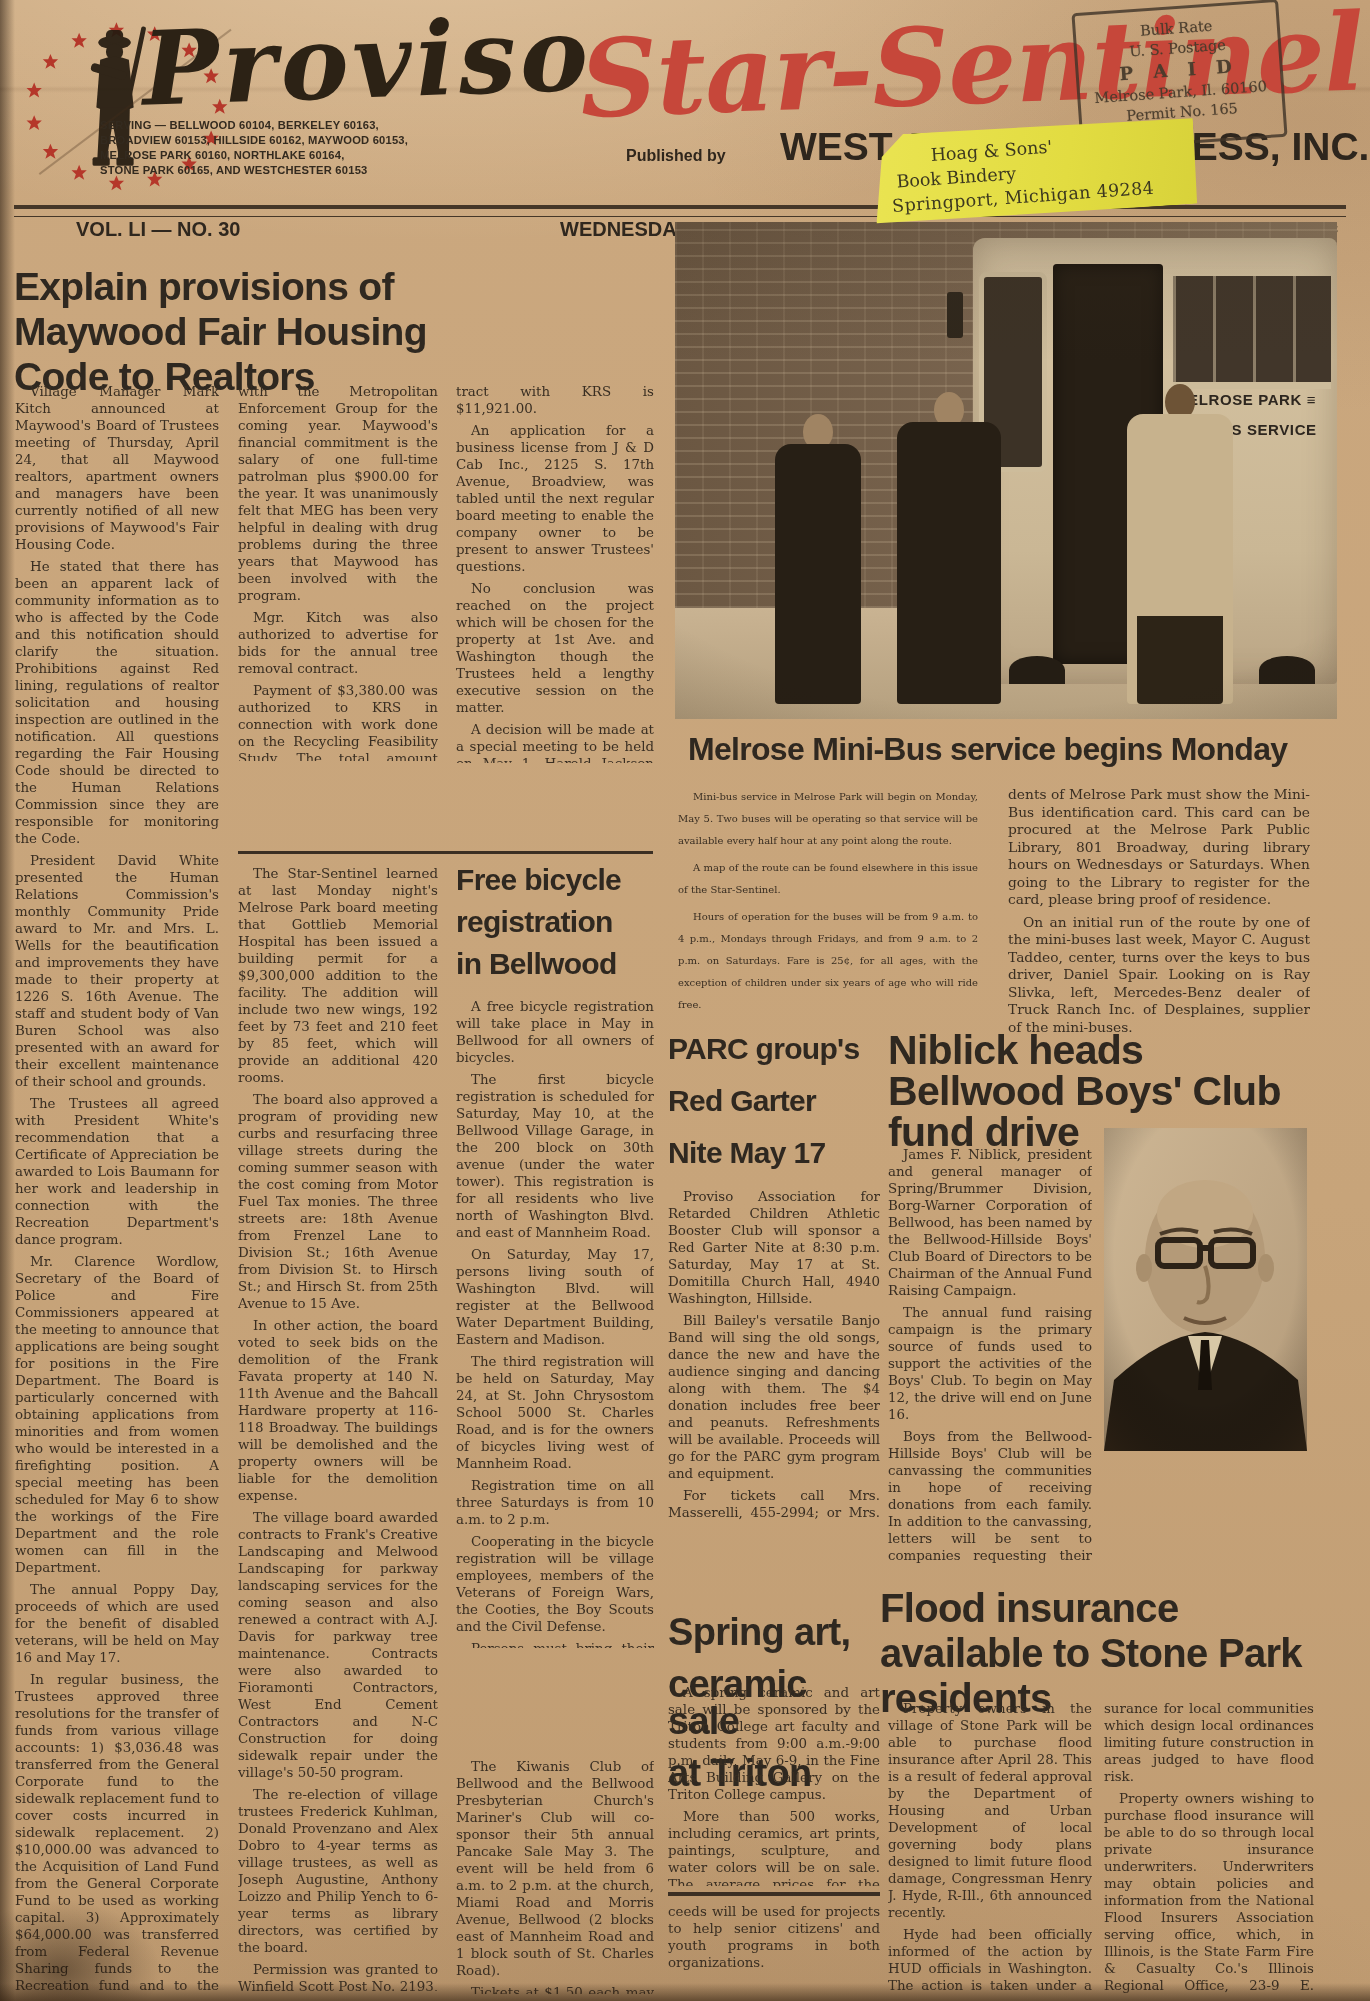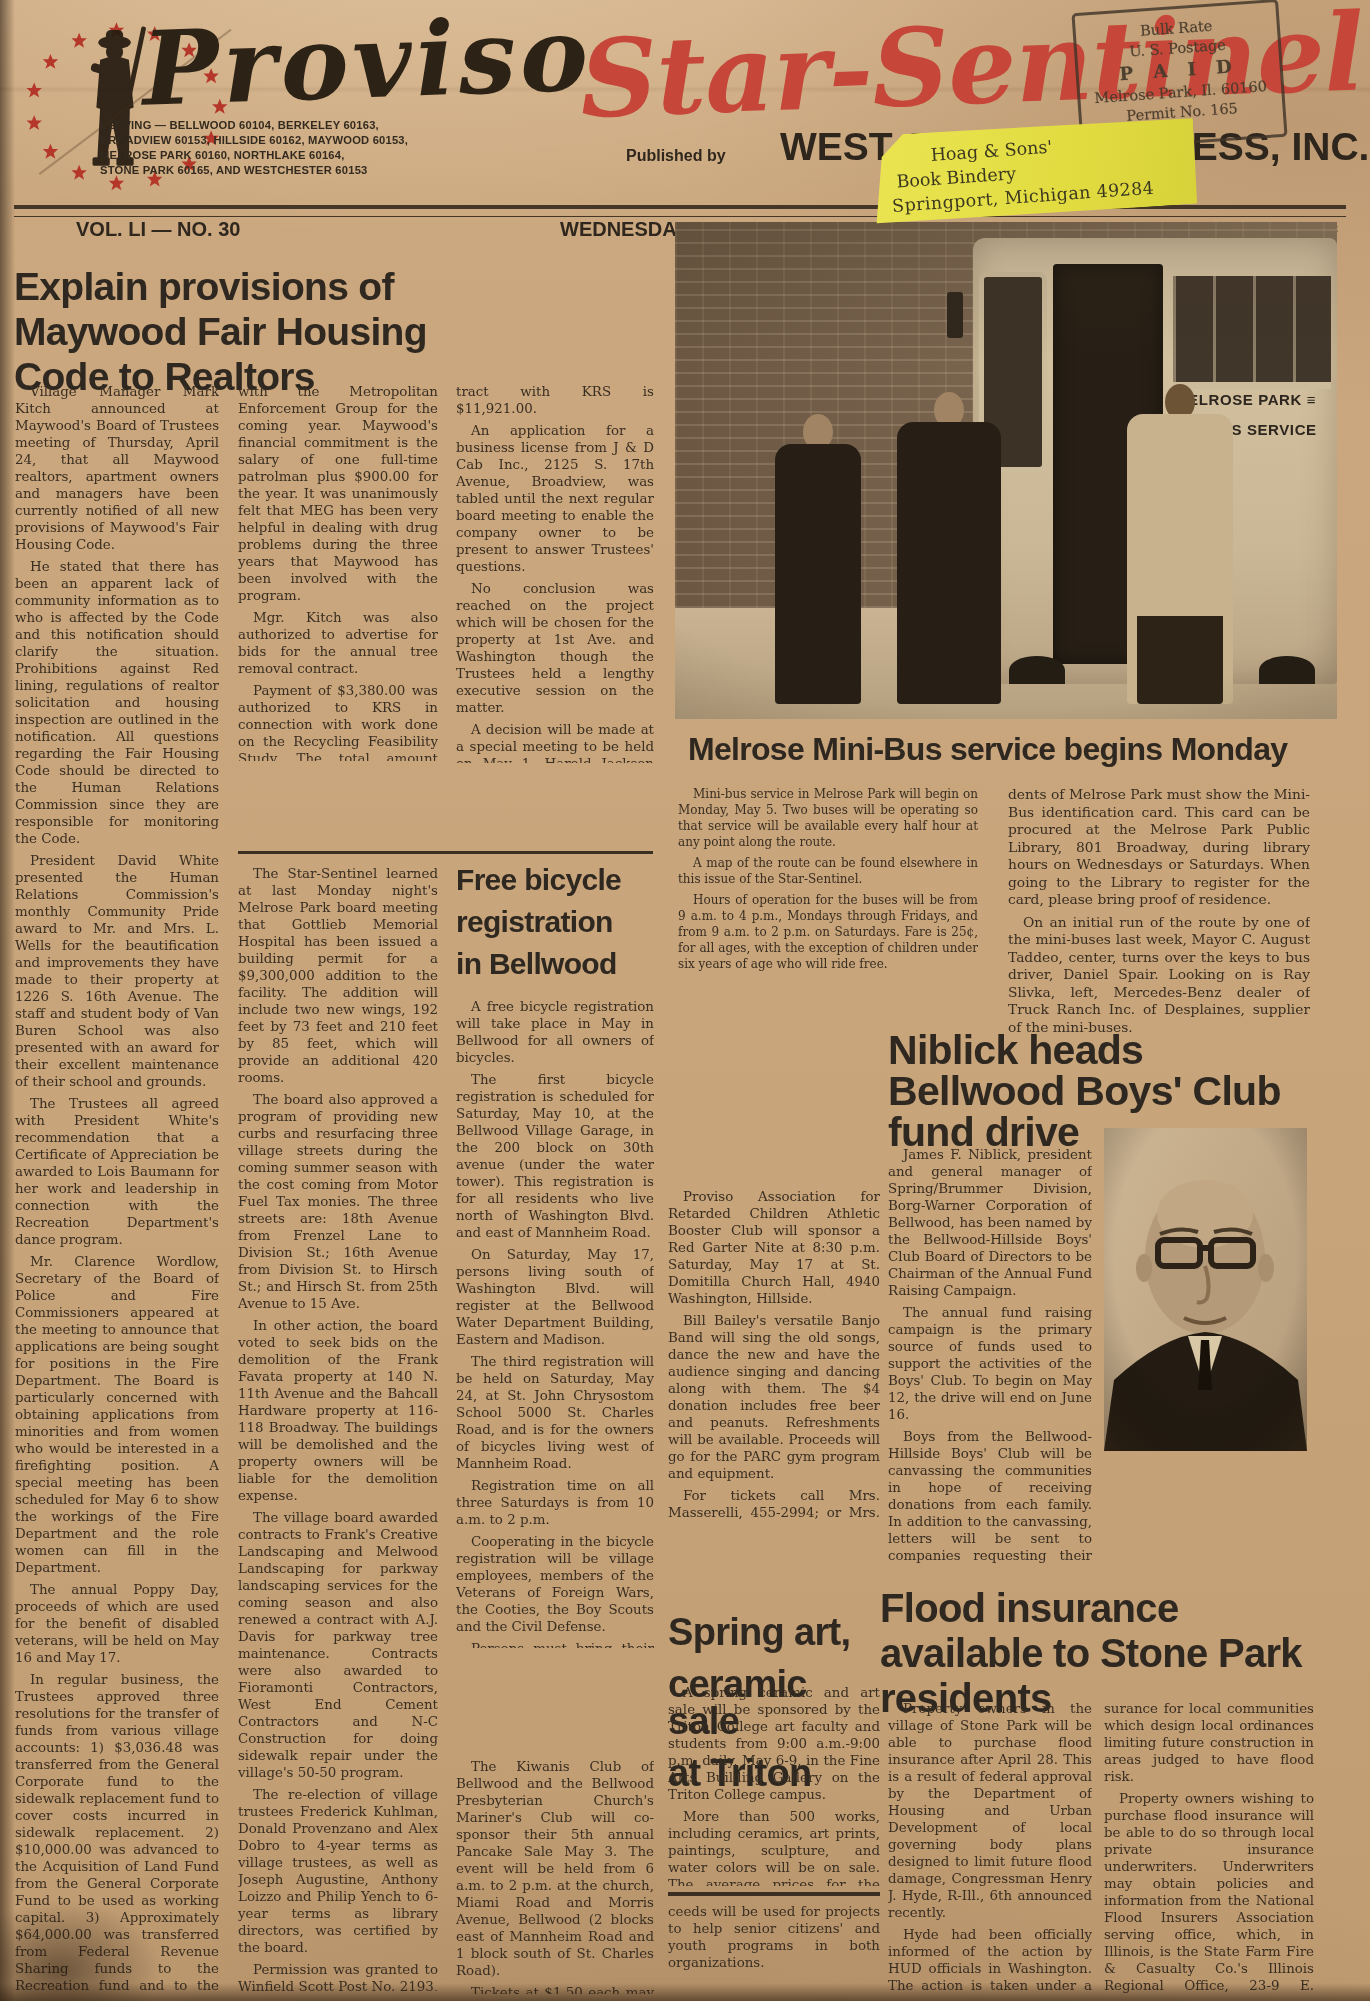--- a/index.html
+++ b/index.html
@@ -59,21 +59,21 @@
   
   .bodytext{font-size:13.4px;line-height:17px;color:#392e22;text-align:justify;overflow:hidden}
   .bodytext p{margin:0 0 5px;text-indent:15px}
   .cont p:first-child{text-indent:0}
   .fh-c1{left:15px;top:383px;width:204px;height:1610px}
   .fh-c2{left:238px;top:383px;width:200px;height:378px}
   .fh-c3{left:456px;top:383px;width:198px;height:380px}
   .got-body{left:238px;top:865px;width:200px;height:1126px}
   .bike-body{left:456px;top:998px;width:198px;height:650px}
   .kiw-body{left:456px;top:1758px;width:198px;height:236px}
-  .mb-a{left:678px;top:786px;width:300px;height:234px;font-size:12px;line-height:16px}
+  .mb-a{left:678px;top:786px;width:300px;height:234px;font-size:10px;line-height:22px}
   .mb-b{left:1008px;top:786px;width:302px;height:260px;font-size:13.8px;line-height:17.5px}
   .parc-body{left:668px;top:1188px;width:212px;height:332px}
   .tri-body{left:668px;top:1684px;width:212px;height:202px}
   .c4-rule{left:668px;top:1892px;width:212px;height:4px;background:#3b2f23}
   .tri-cont{left:668px;top:1903px;width:212px;height:92px}
   .nib-body{left:888px;top:1146px;width:204px;height:420px}
   .nib-cont{left:1104px;top:1458px;width:210px;height:120px}
   .fl-a{left:888px;top:1700px;width:204px;height:294px}
   .fl-b{left:1104px;top:1700px;width:210px;height:294px}
   
@@ -261,20 +261,25 @@
   <div class="abs bodytext mb-a">
       <p>Mini-bus service in Melrose Park will begin on Monday, May 5. Two buses will be operating so that service will be available every half hour at any point along the route.</p>
       <p>A map of the route can be found elsewhere in this issue of the Star-Sentinel.</p>
       <p>Hours of operation for the buses will be from 9 a.m. to 4 p.m., Mondays through Fridays, and from 9 a.m. to 2 p.m. on Saturdays. Fare is 25¢, for all ages, with the exception of children under six years of age who will ride free.</p>
     </div>
   <div class="abs bodytext cont mb-b">
       <p>dents of Melrose Park must show the Mini-Bus identification card. This card can be procured at the Melrose Park Public Library, 801 Broadway, during library hours on Wednesdays or Saturdays. When going to the Library to register for the card, please bring proof of residence.</p>
       <p>On an initial run of the route by one of the mini-buses last week, Mayor C. August Taddeo, center, turns over the keys to bus driver, Daniel Spair. Looking on is Ray Slivka, left, Mercedes-Benz dealer of Truck Ranch Inc. of Desplaines, supplier of the mini-buses.</p>
     </div>
 
+  <div class="abs headline subhead parc-h">
+      <p>PARC group's</p>
+      <p>Red Garter</p>
+      <p>Nite May 17</p>
+    </div>
   <div class="abs bodytext parc-body">
       <p>Proviso Association for Retarded Children Athletic Booster Club will sponsor a Red Garter Nite at 8:30 p.m. Saturday, May 17 at St. Domitilla Church Hall, 4940 Washington, Hillside.</p>
       <p>Bill Bailey's versatile Banjo Band will sing the old songs, dance the new and have the audience singing and dancing along with them. The $4 donation includes free beer and peanuts. Refreshments will be available. Proceeds will go for the PARC gym program and equipment.</p>
       <p>For tickets call Mrs. Masserelli, 455-2994; or Mrs. Favata, FI 3-7935.</p>
     </div>
 
   <div class="abs headline subhead tri-h">
       <p>Spring art,</p>
       <p>ceramic sale</p>
       <p>at Triton</p>

